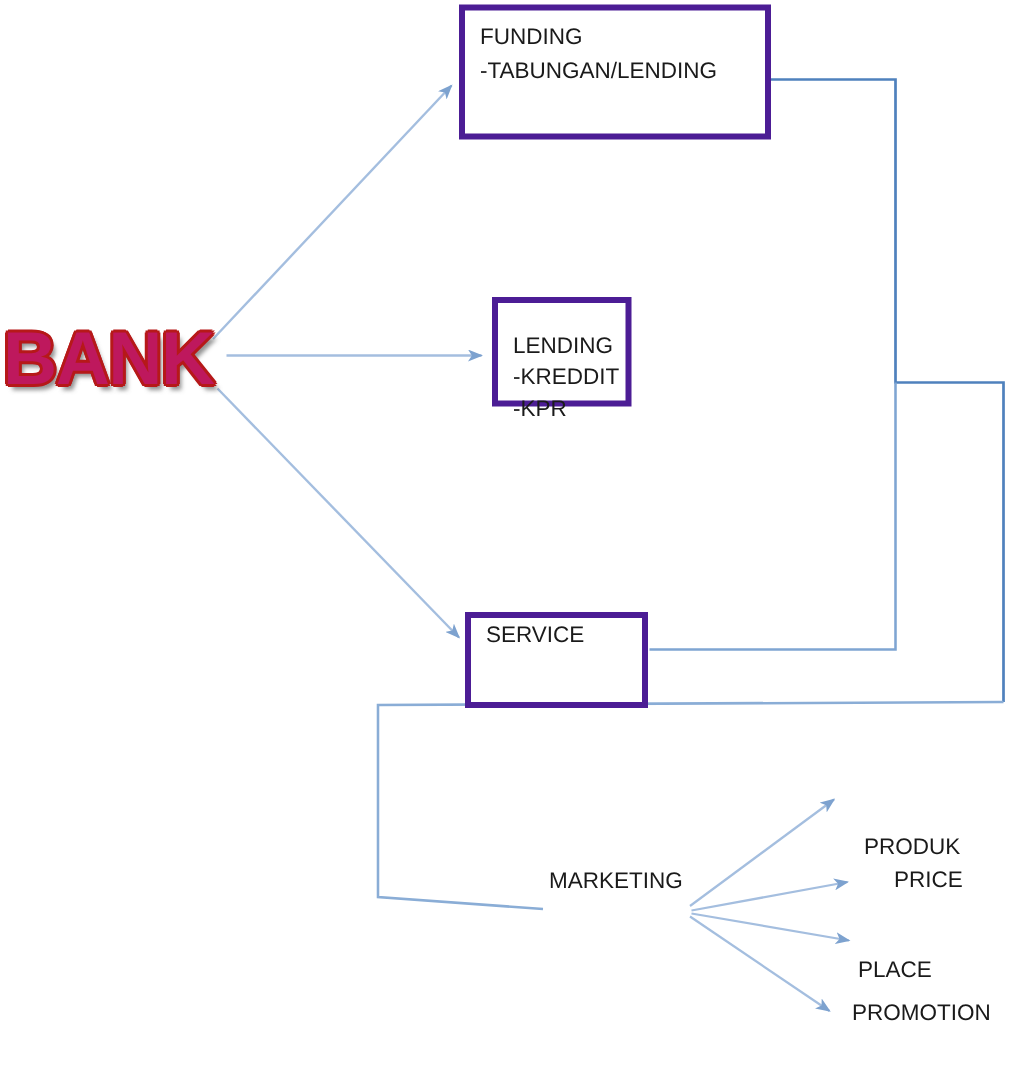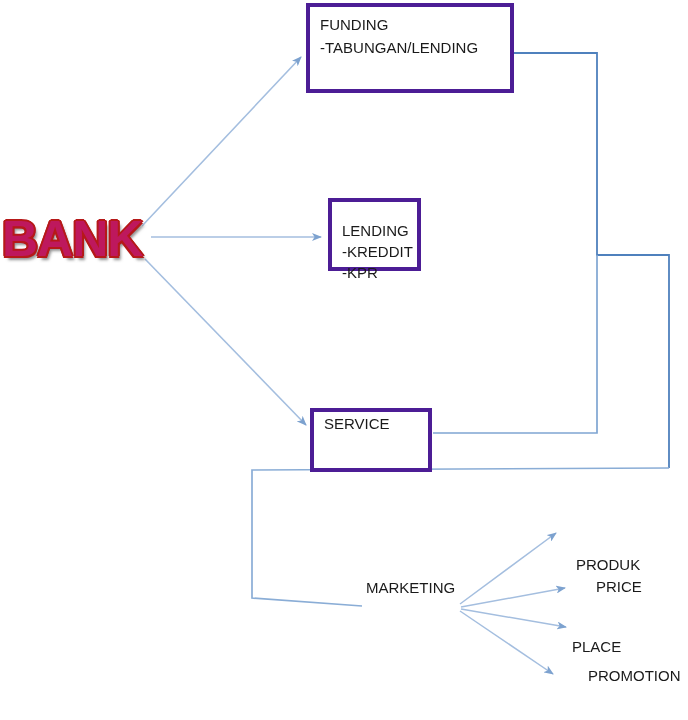--- a/index.html
+++ b/index.html
@@ -21,21 +21,21 @@
     text-shadow:
       -2px 0 #b61919, 2px 0 #b61919, 0 -2px #b61919, 0 2px #b61919,
       -1.5px -1.5px #b61919, 1.5px -1.5px #b61919, -1.5px 1.5px #b61919, 1.5px 1.5px #b61919,
       3px 4px 3px rgba(110,110,110,0.75);
   }
   .free-label{position:absolute;font-size:15px;white-space:nowrap;}
   .lbl-marketing{left:366px;top:579px;}
   .lbl-produk{left:576px;top:524px;margin-top:32px;}
   .lbl-price{left:596px;top:578px;}
   .lbl-place{left:572px;top:618px;margin-top:20px;}
-  .lbl-promotion{left:588px;top:667px;}
+  .lbl-promotion{left:568px;top:667px;}
 </style>
 </head>
 <body>
 
 <div class="canvas">
 
   <svg class="connector-layer" width="688" height="720" viewBox="0 0 688 720" xmlns="http://www.w3.org/2000/svg">
     <defs>
       <marker id="arrow" viewBox="0 0 10 8" markerWidth="10" markerHeight="8" refX="9" refY="4" orient="auto" markerUnits="userSpaceOnUse">
         <path d="M0,0 L10,4 L0,8 L2.6,4 Z" fill="#7da2cf"></path>

